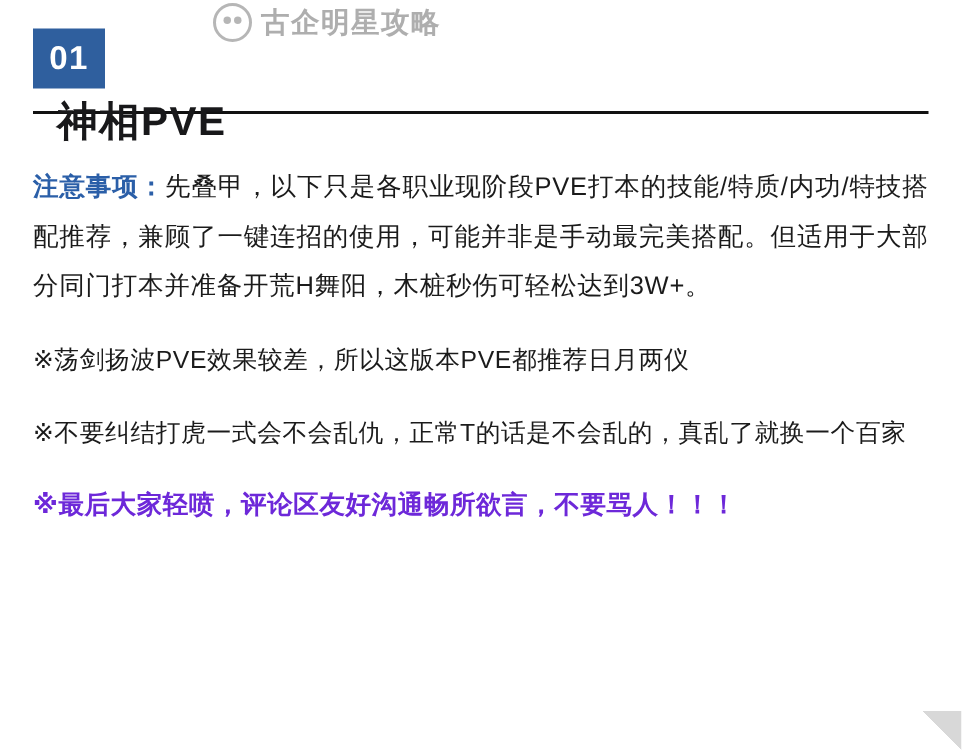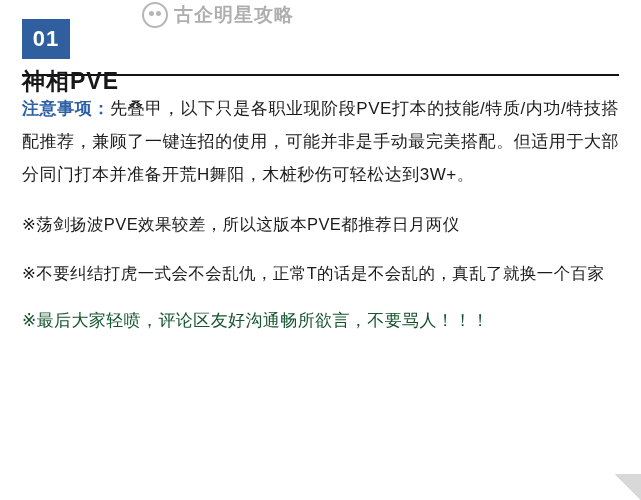--- a/index.html
+++ b/index.html
@@ -44,21 +44,22 @@
     font-weight: bold;
     letter-spacing: 1px;
     display: flex;
     align-items: center;
     justify-content: center;
     flex: 0 0 auto;
     margin-top: 2px;
   }
 
   .header-title {
-    font-size: 23px;
+    margin-left: 16px;
+    font-size: 27px;
     font-weight: bold;
     color: #18181a;
     letter-spacing: 1px;
     line-height: 44px;
     white-space: nowrap;
   }
 
   .watermark {
     position: absolute;
     left: 120px;
@@ -111,21 +112,21 @@
     width: 597px;
     margin: 4px 0 0 0;
   }
 
   
   .content {
     padding-top: 16px;
   }
 
   p.para {
-    margin: 0 0 17px 0;
+    margin: 16px 0 17px 0;
     font-size: 17px;
     line-height: 33px;
     letter-spacing: 0.5px;
     text-align: justify;
     color: #1b1b1b;
   }
 
   .lead-label {
     color: #2b5fa8;
     font-weight: bold;
@@ -136,22 +137,22 @@
     font-size: 16.5px;
     line-height: 32px;
     letter-spacing: 0.4px;
     color: #1b1b1b;
   }
 
   p.warn {
     margin: 8px 0 0 0;
     font-size: 17px;
     line-height: 30px;
-    font-weight: normal;
-    color: #14532d;
+    font-weight: bold;
+    color: #6d28d9;
     letter-spacing: 0.4px;
   }
 
   .corner-fold {
     position: absolute;
     right: 0;
     bottom: 0;
     width: 26px;
     height: 26px;
     background: linear-gradient(225deg, #d8d8d8 0 50%, transparent 50%);

